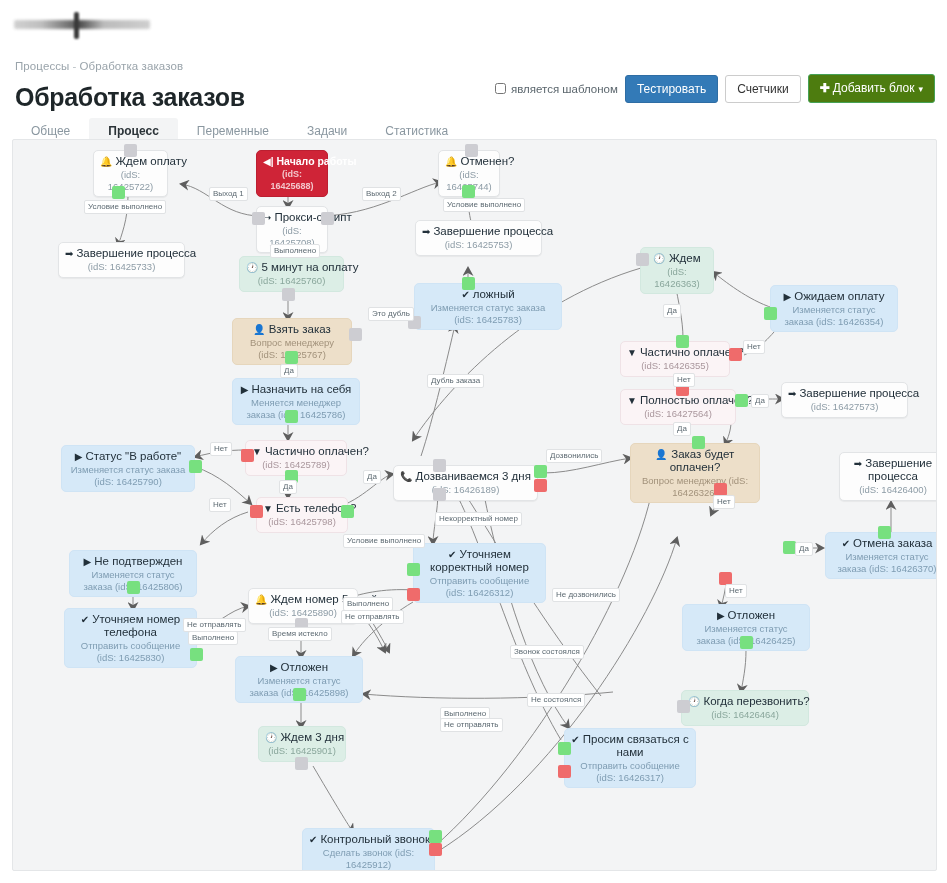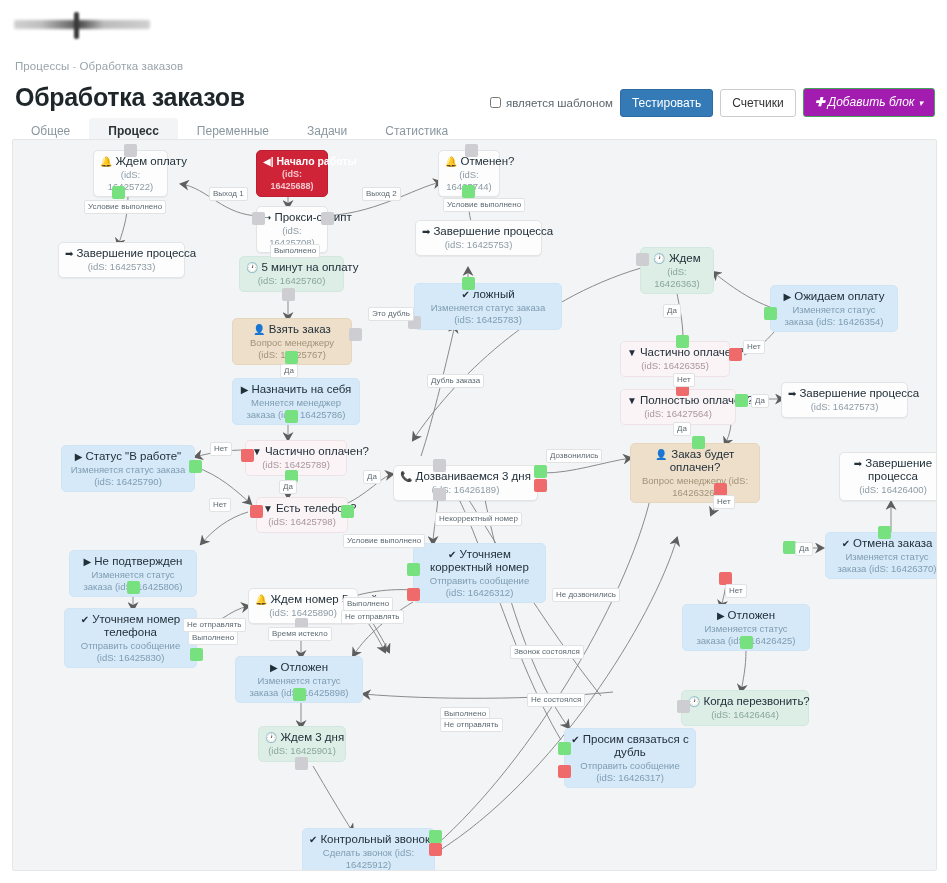--- a/index.html
+++ b/index.html
@@ -29,32 +29,32 @@
   }
   .breadcrumb a{color:#9aa4ab;text-decoration:none;}
   .breadcrumb .sep{color:#b9c0c5;margin:0 3px;}
   
   .page-title{
     position:absolute;left:15px;top:83px;font-size:25px;font-weight:bold;
     color:#1e2629;letter-spacing:-.3px;
   }
   
   .header-actions{
-    position:absolute;right:12px;top:88px;display:flex;align-items:center;gap:7px;
+    position:absolute;right:12px;top:74px;display:flex;align-items:center;gap:7px;
   }
   .tpl-check{display:flex;align-items:center;gap:5px;font-size:11.5px;color:#5b666d;}
   .tpl-check input{width:11px;height:11px;margin:0;}
   .btn{
     font-size:12px;border-radius:3px;padding:6px 11px;cursor:pointer;
     border:1px solid transparent;line-height:14px;white-space:nowrap;
     font-family:"Liberation Sans",sans-serif;
   }
   .btn-primary{background:#337ab7;border-color:#2e6da4;color:#fff;}
   .btn-default{background:#fff;border-color:#ccc;color:#333;}
-  .btn-success{background:#a21caf;border-color:#46a256;color:#fff;font-style:italic;}
+  .btn-success{background:#4d7c0f;border-color:#46a256;color:#fff;}
   .btn-success .plus{font-weight:bold;margin-right:3px;}
   .btn-success .caret{margin-left:4px;font-size:9px;}
   
   .tabs{
     position:absolute;left:12px;top:118px;display:flex;gap:0;font-size:12px;
   }
   .tab{padding:6px 19px;color:#8a97a0;cursor:pointer;border-radius:3px 3px 0 0;}
   .tab.active{color:#2b3338;font-weight:bold;background:#f3f4f5;}
   
   .canvas{
@@ -422,21 +422,21 @@
   </div>
   <div class="port p-grey" style="left:664px;top:560px;"></div>
 
   <div class="node n-green" style="left:245px;top:586px;width:88px;">
     <div class="ttl"><span class="gl">🕐</span><span>Ждем 3 дня</span></div>
     <div class="sub">(idS: 16425901)</div>
   </div>
   <div class="port p-grey" style="left:282px;top:617px;"></div>
 
   <div class="node n-blue wrap2" style="left:551px;top:588px;width:132px;">
-    <div class="ttl"><span class="gl">✔</span><span>Просим связаться с дубль</span></div>
+    <div class="ttl"><span class="gl">✔</span><span>Просим связаться с нами</span></div>
     <div class="sub">Отправить сообщение (idS: 16426317)</div>
   </div>
   <div class="port p-green" style="left:545px;top:602px;"></div>
   <div class="port p-red" style="left:545px;top:625px;"></div>
 
   <div class="node n-blue" style="left:289px;top:688px;width:133px;">
     <div class="ttl"><span class="gl">✔</span><span>Контрольный звонок</span></div>
     <div class="sub">Сделать звонок (idS: 16425912)</div>
   </div>
   <div class="port p-green" style="left:416px;top:690px;"></div>

